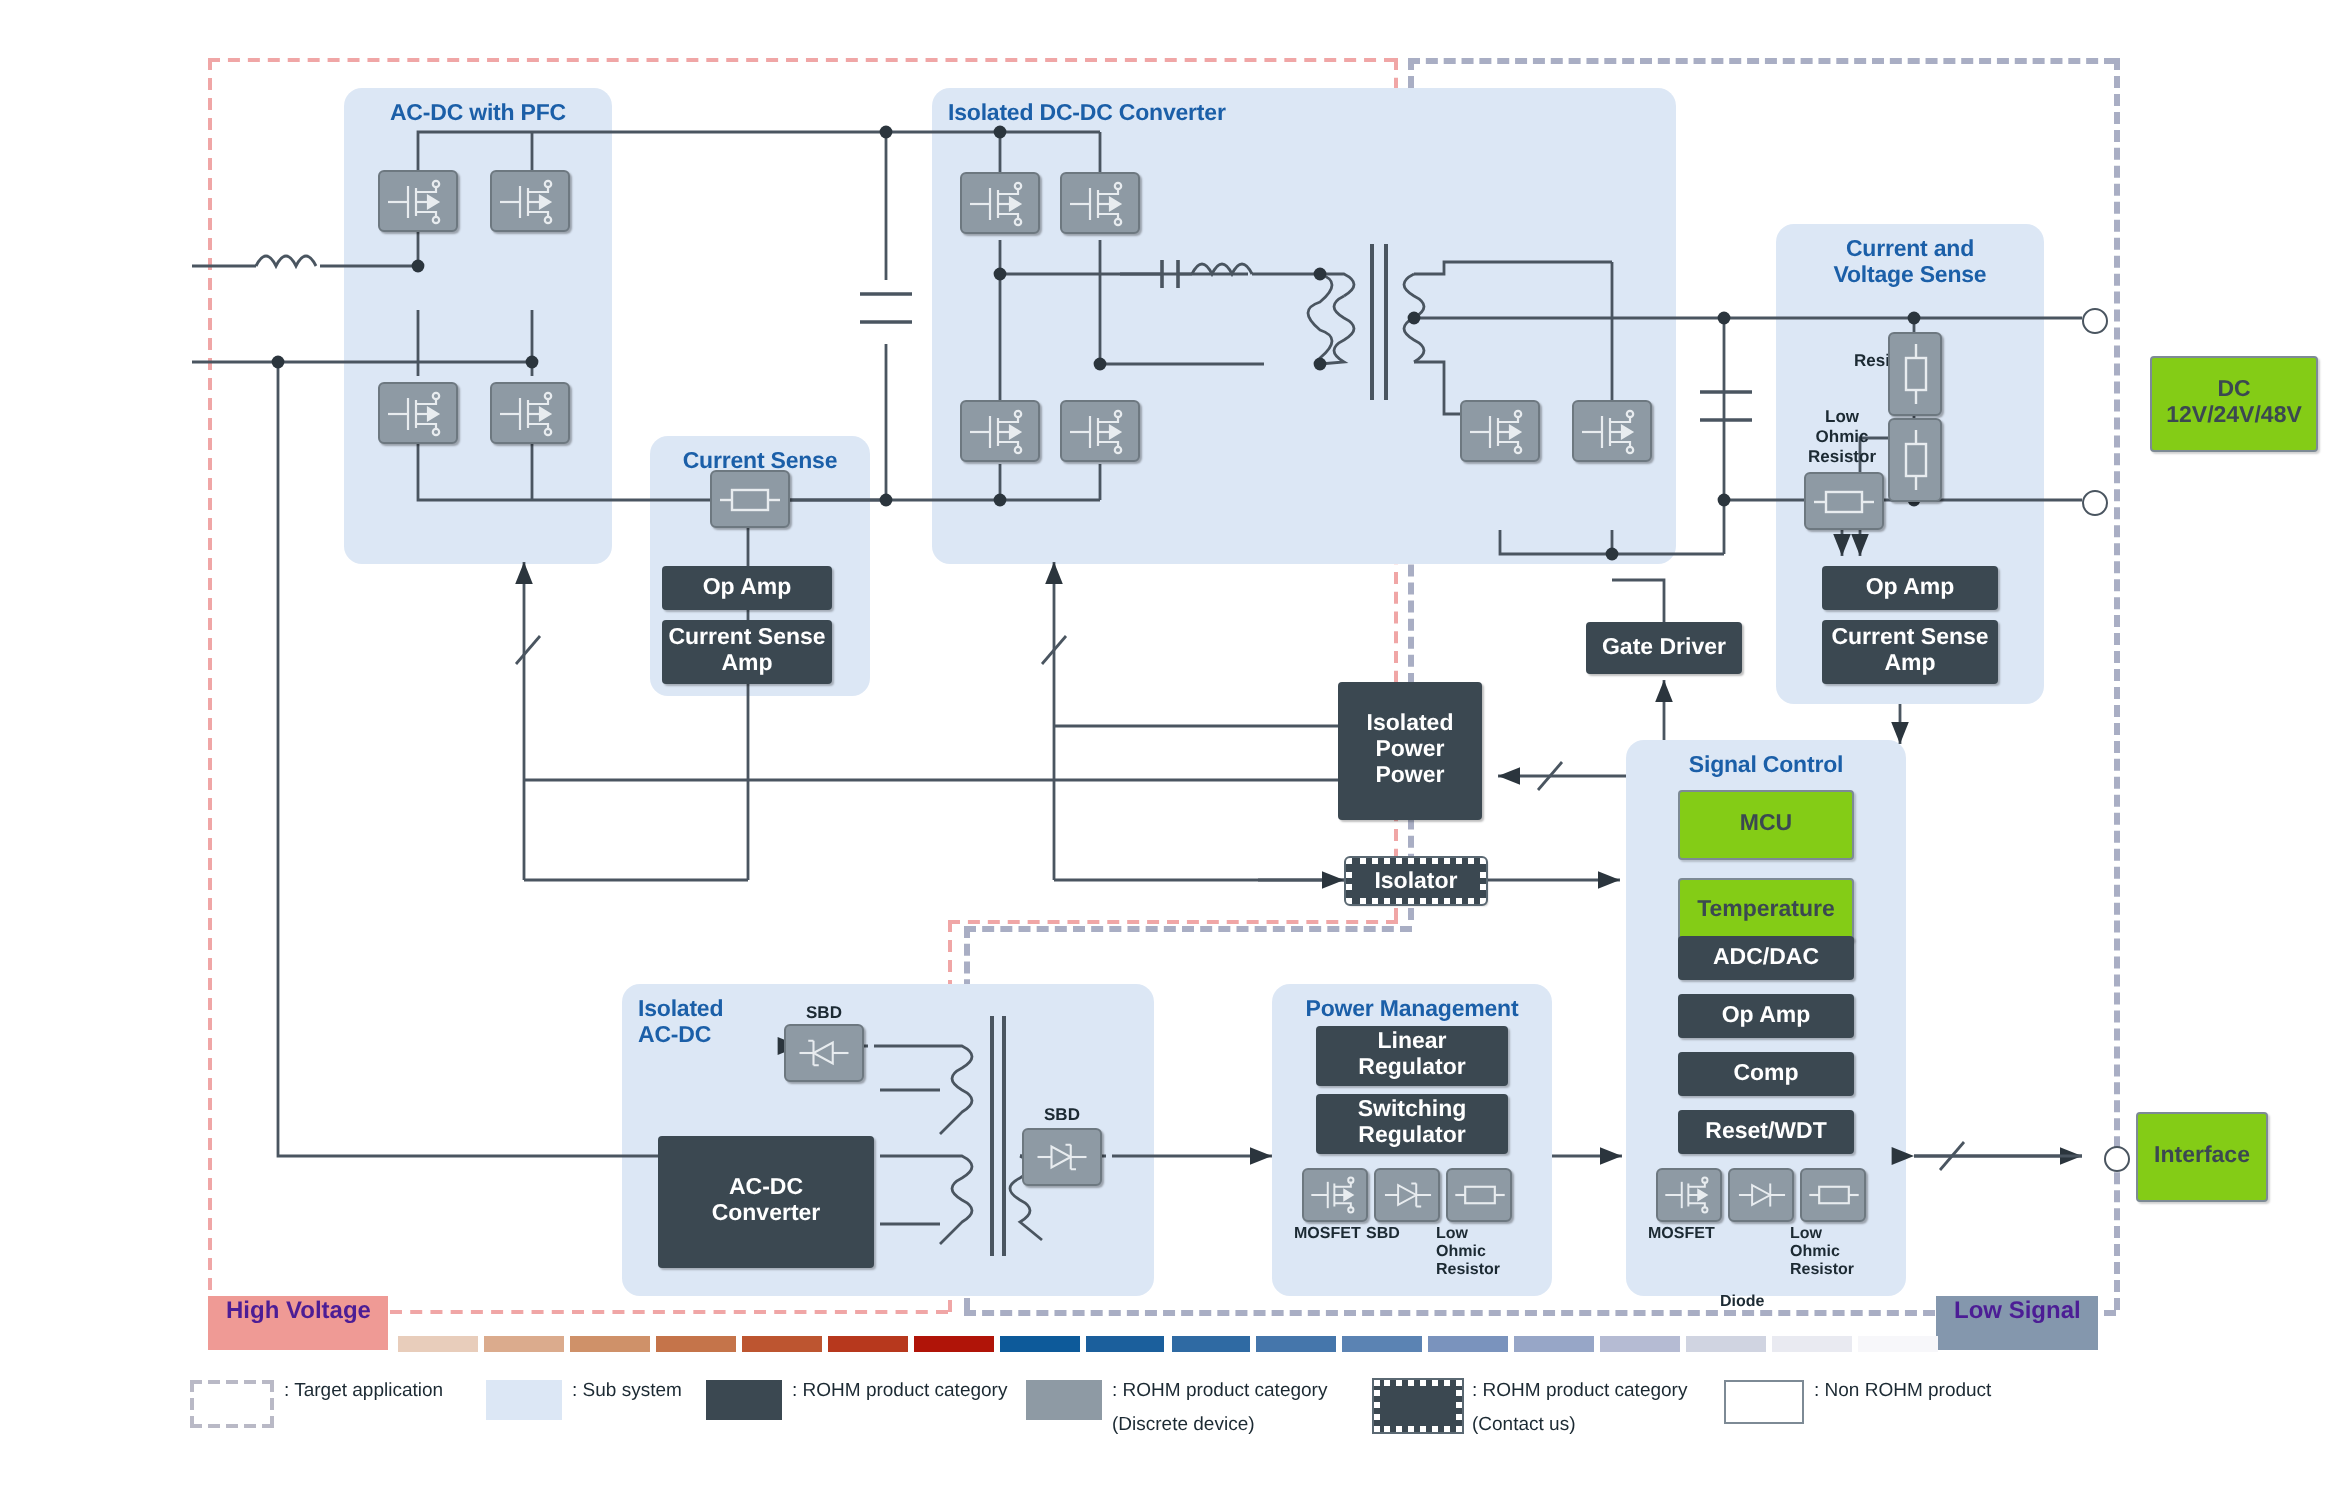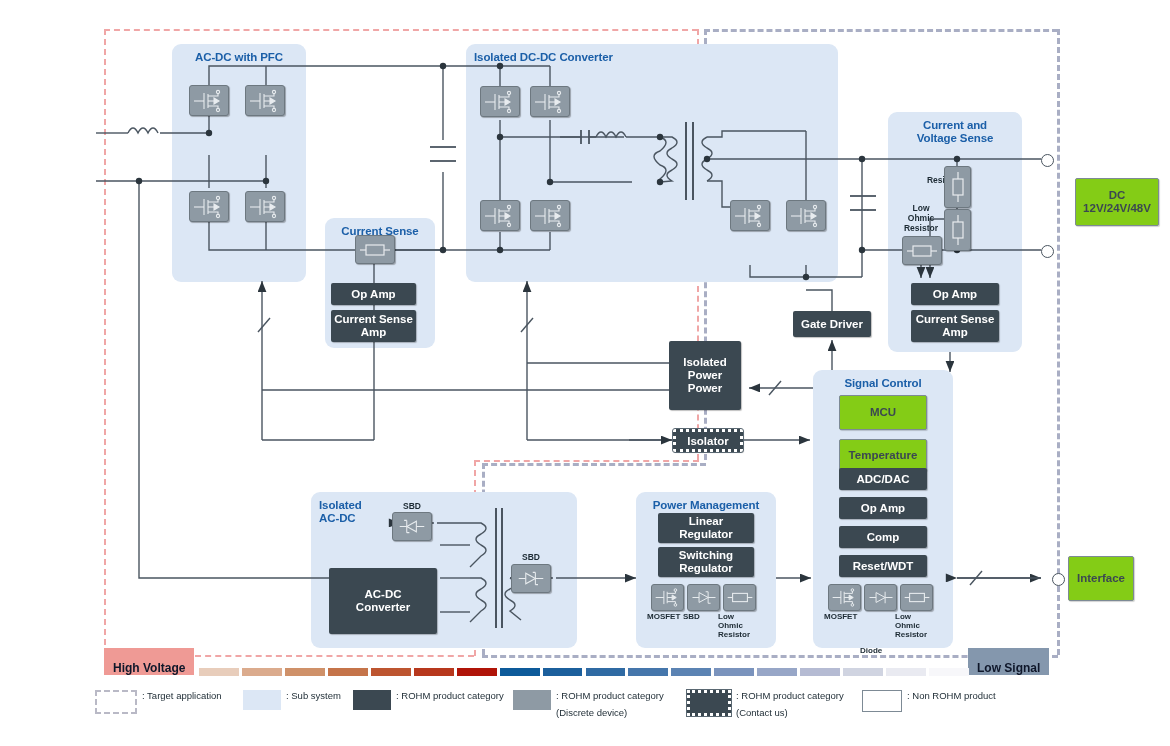--- a/index.html
+++ b/index.html
@@ -59,22 +59,22 @@
 
   
   .dash-red{position:absolute;border:0;}
   .dash-red.h{border-top:2px dashed #f0a6a6;height:0;}
   .dash-red.v{border-left:2px dashed #f0a6a6;width:0;}
   .dash-gray.h{position:absolute;border-top:3px dashed #a9aec4;height:0;}
   .dash-gray.v{position:absolute;border-left:3px dashed #a9aec4;width:0;}
 
   
   .vtag{
-    position:absolute;color:#0f172a;font-weight:bold;font-size:12px;
-    display:flex;align-items:flex-end;padding:0 9px;height:27px;
+    position:absolute;color:#4c1d95;font-weight:bold;font-size:12px;
+    display:flex;align-items:flex-start;padding:0 9px;height:27px;
   }
   .hv{background:#ef9a95;}
   .lv{background:#8497ad;}
   .gradseg{position:absolute;height:8px;}
 
   
   .legend{position:absolute;left:95px;top:690px;width:1000px;height:46px;}
   .lg-item{position:absolute;display:flex;align-items:flex-start;}
   .lg-sw{width:38px;height:20px;flex:0 0 auto;}
   .lg-txt{font-size:9.5px;color:#1c2a33;margin-left:5px;line-height:12px;white-space:nowrap;}

